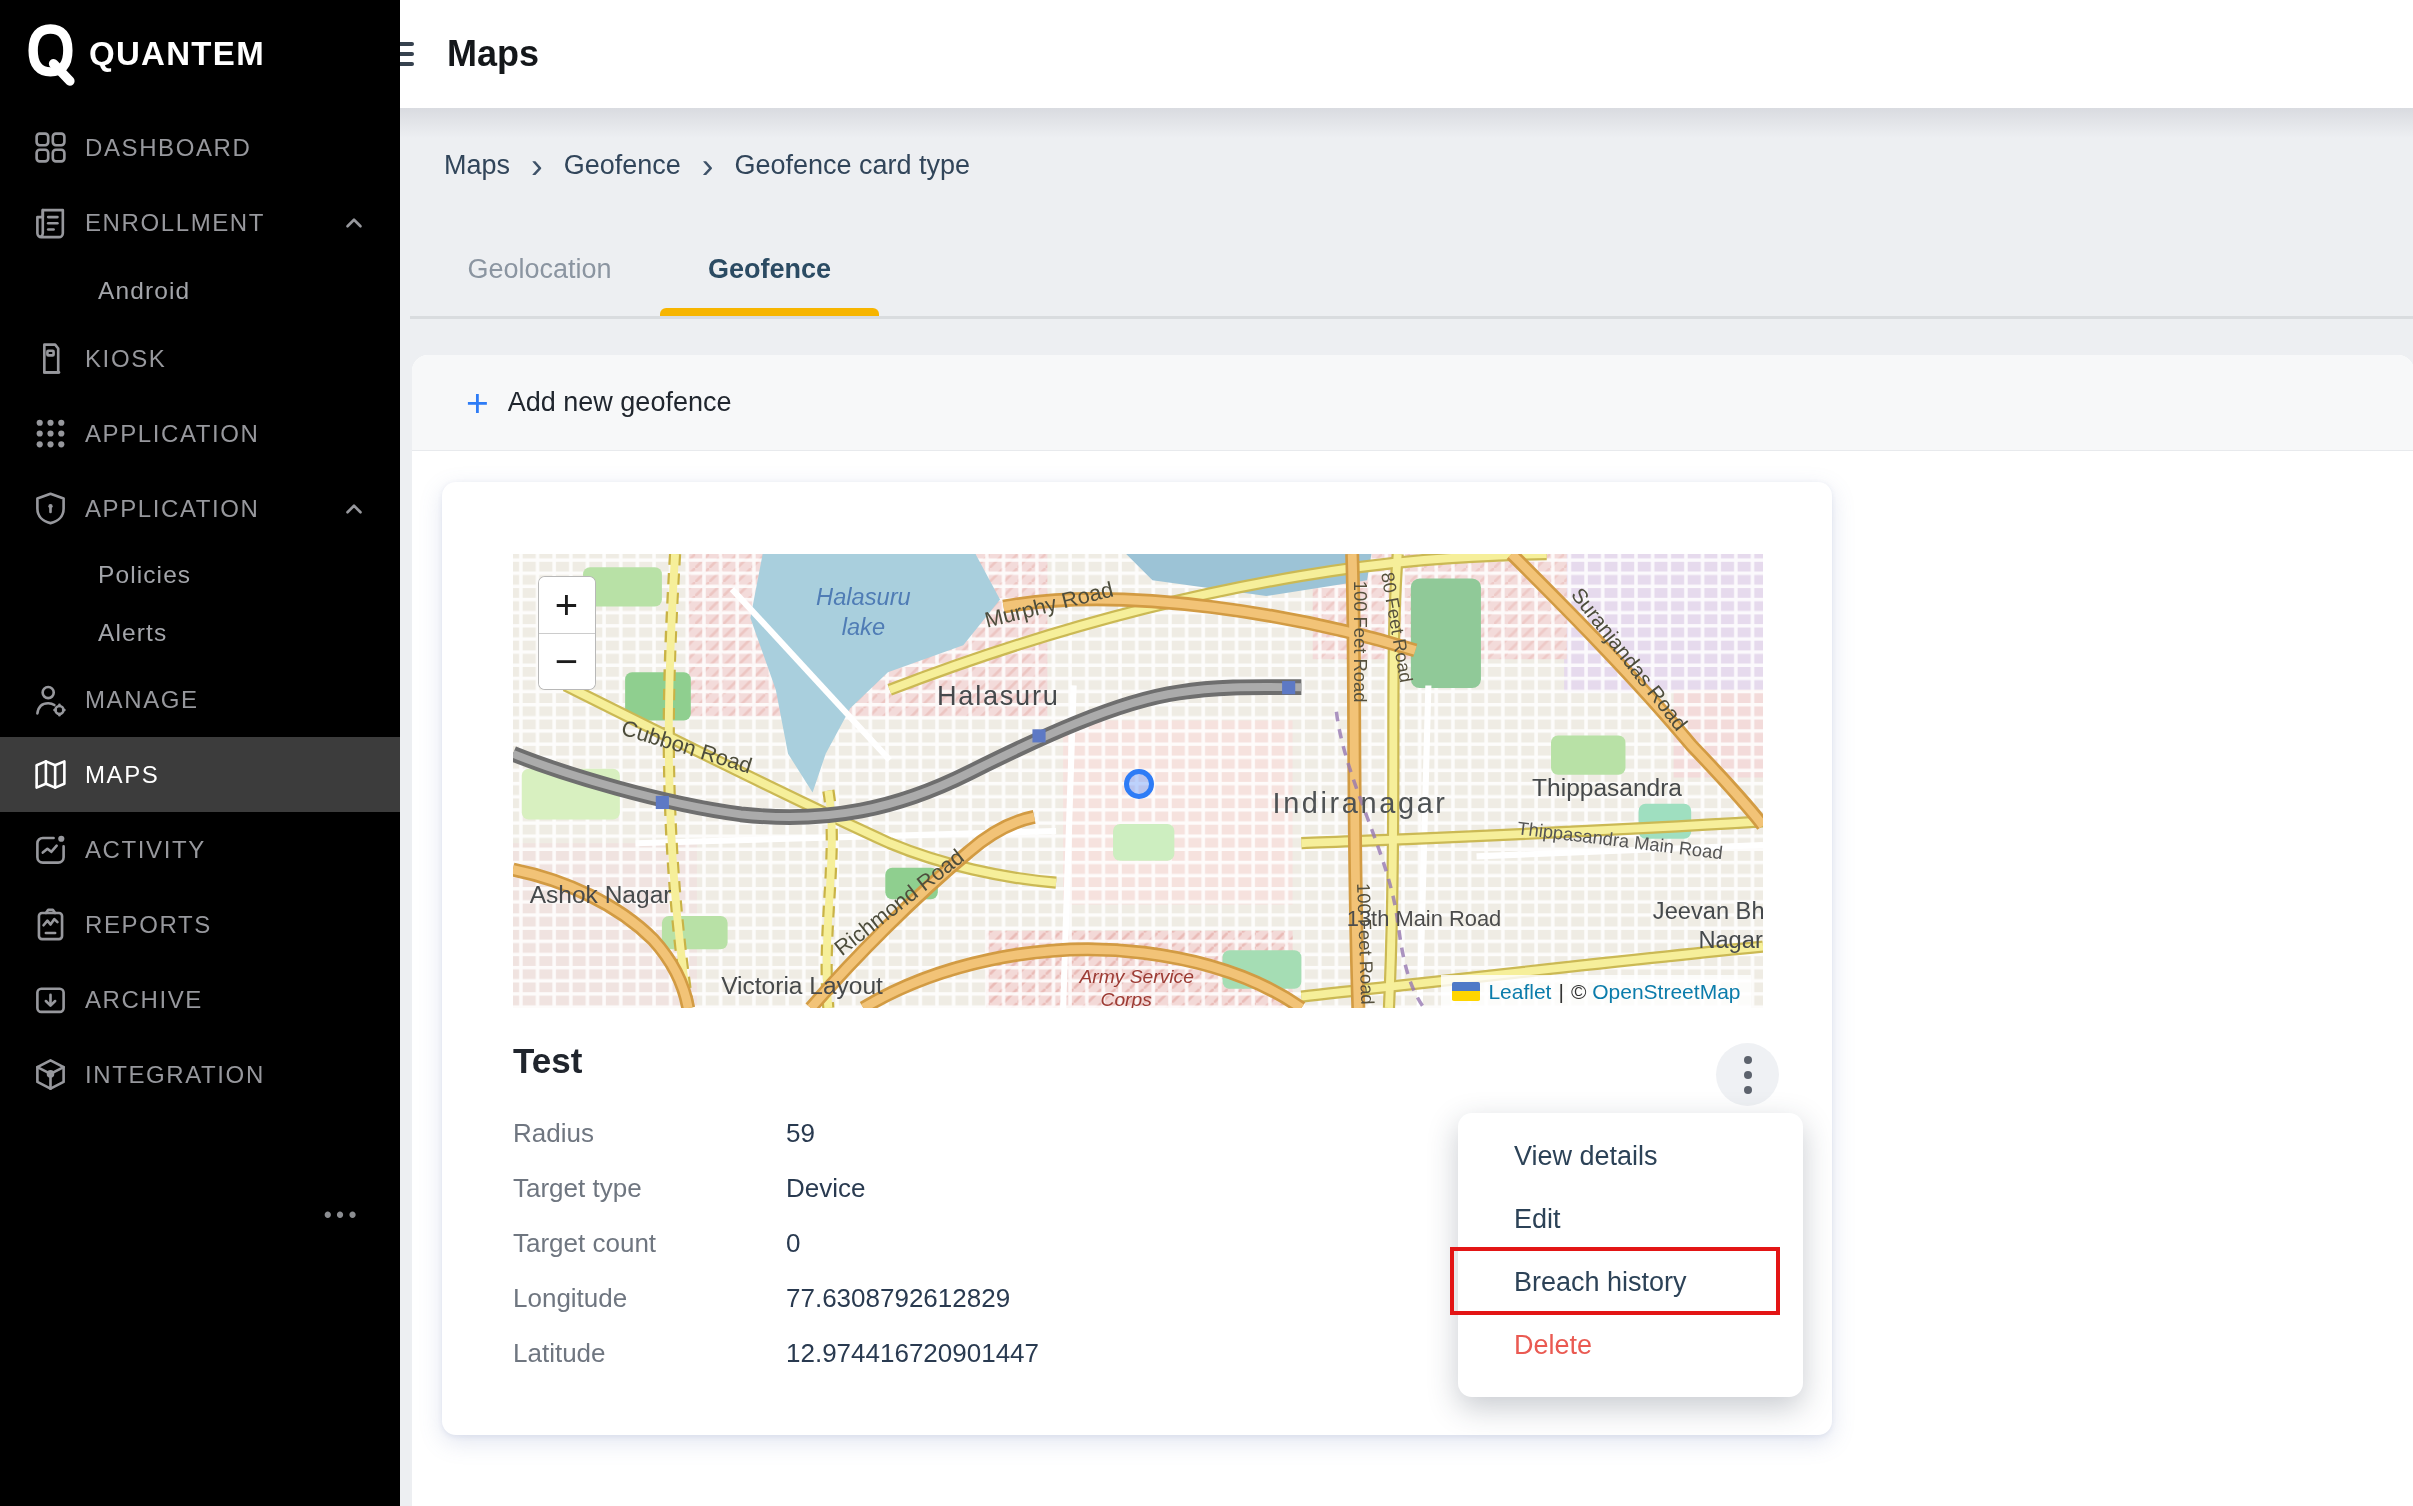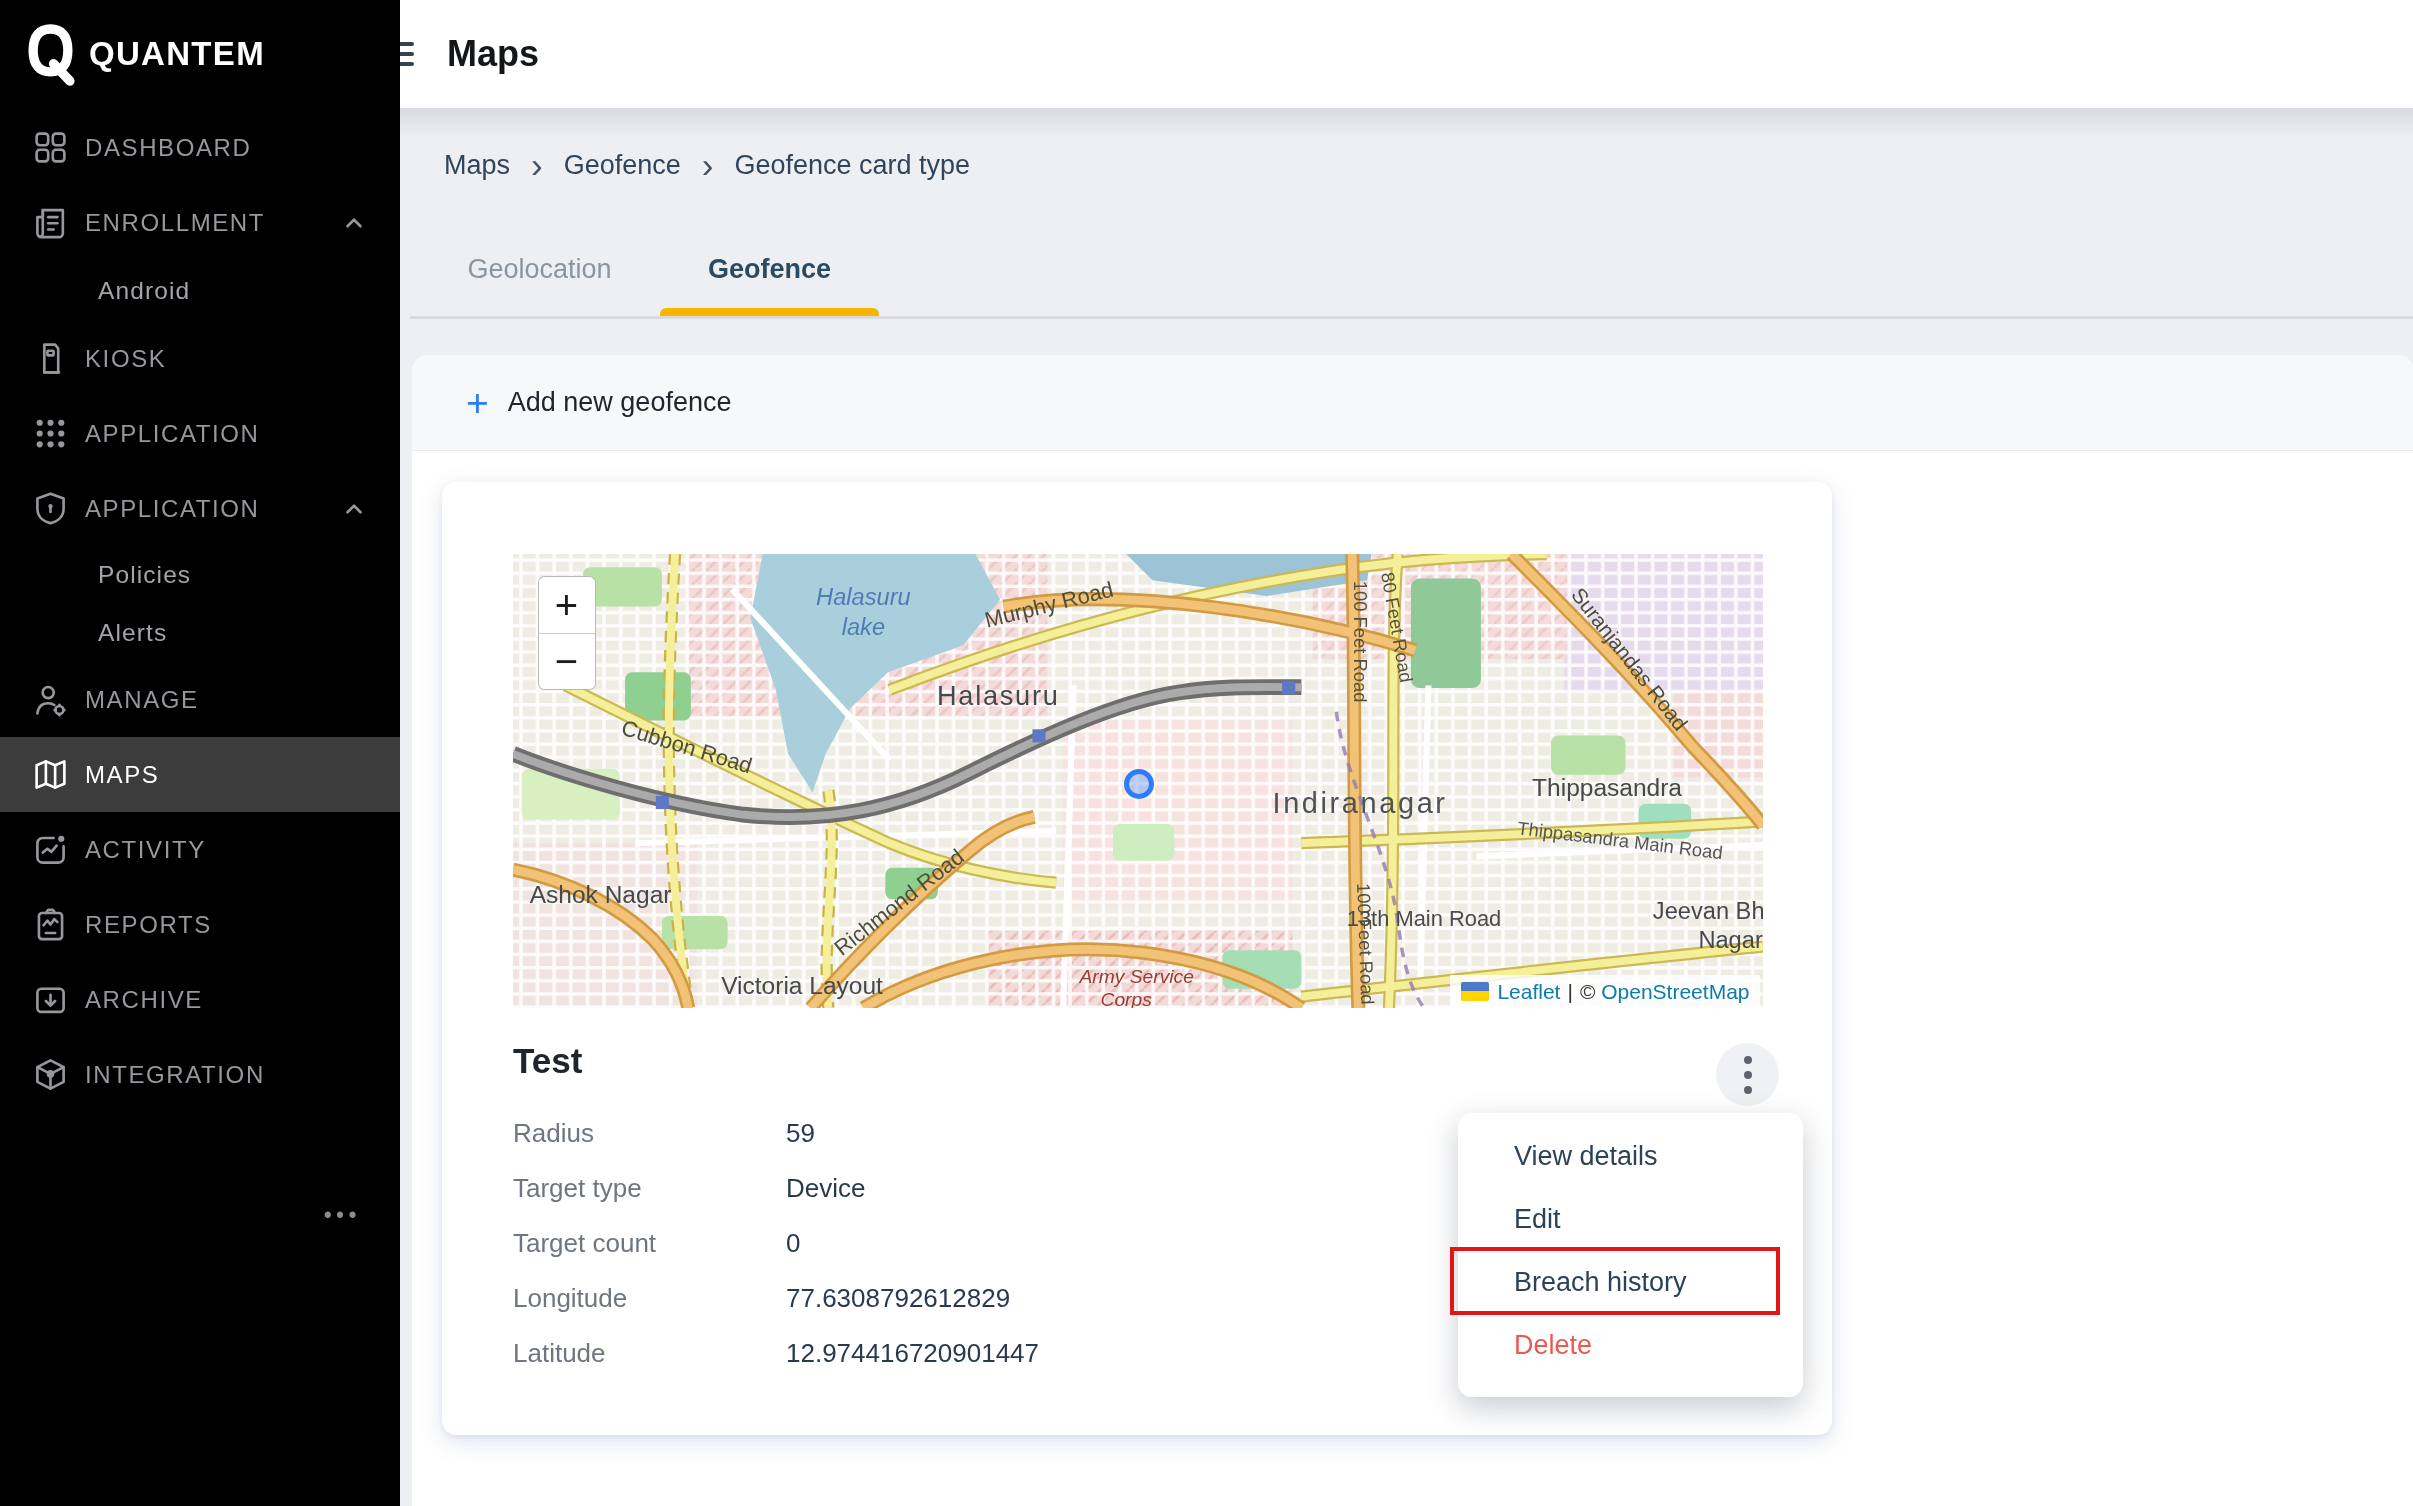--- a/index.html
+++ b/index.html
@@ -56,21 +56,21 @@
   
   .card { position:absolute; left:87px; top:374px; width:1390px; height:953px; background:#ffffff; border-radius:14px;
           box-shadow:0 7px 23px rgba(90,110,170,0.18), 0 1.8px 5.3px rgba(90,110,170,0.10); }
   .map-box { position:absolute; left:71px; top:72px; width:1250px; height:454px; background:#efece4; overflow:hidden; cursor:grab; }
   .map-box svg.mapsvg { position:absolute; left:0; top:0; width:1250px; height:454px; display:block; }
 
   .zoomctl { position:absolute; left:24.5px; top:22px; width:58px; border:1.8px solid rgba(0,0,0,0.28); border-radius:7px; overflow:hidden; background:#fff; }
   .zoombtn { width:100%; height:56px; display:flex; align-items:center; justify-content:center; font-size:40px; font-weight:500; color:#1c1c1c; background:#fff; cursor:pointer; }
   .zoombtn + .zoombtn { border-top:0.9px solid #cccccc; }
 
-  .attribution { position:absolute; right:3px; bottom:0; height:33px; background:rgba(255,255,255,0.82); display:flex; align-items:center; padding:0 10.5px 0 10.5px; font-size:21px; color:#333;text-align:right; }
+  .attribution { position:absolute; right:12px; bottom:0; height:33px; background:rgba(255,255,255,0.82); display:flex; align-items:center; padding:0 10.5px 0 10.5px; font-size:21px; color:#333;text-align:right; }
   .ua-flag { width:28px; height:19px; border-radius:1.8px; margin-right:8.8px; background:linear-gradient(to bottom, #4e7ac7 50%, #ffd500 50%); }
   .attr-link { cursor:pointer; }
   .attr-sep { margin:0 7px; color:#333; }
 
   .geo-marker { position:absolute; left:611px; top:215px; width:30px; height:30px; border-radius:50%;
                 border:5.3px solid #2e7cf6; background:rgba(110,160,255,0.45); }
 
   .card-title { position:absolute; left:71px; top:559px; font-size:35px; font-weight:bold; color:#20252d; }
   .fields { position:absolute; left:71px; top:624px; width:788px; }
   .frow { height:55px; display:flex; align-items:center; }

